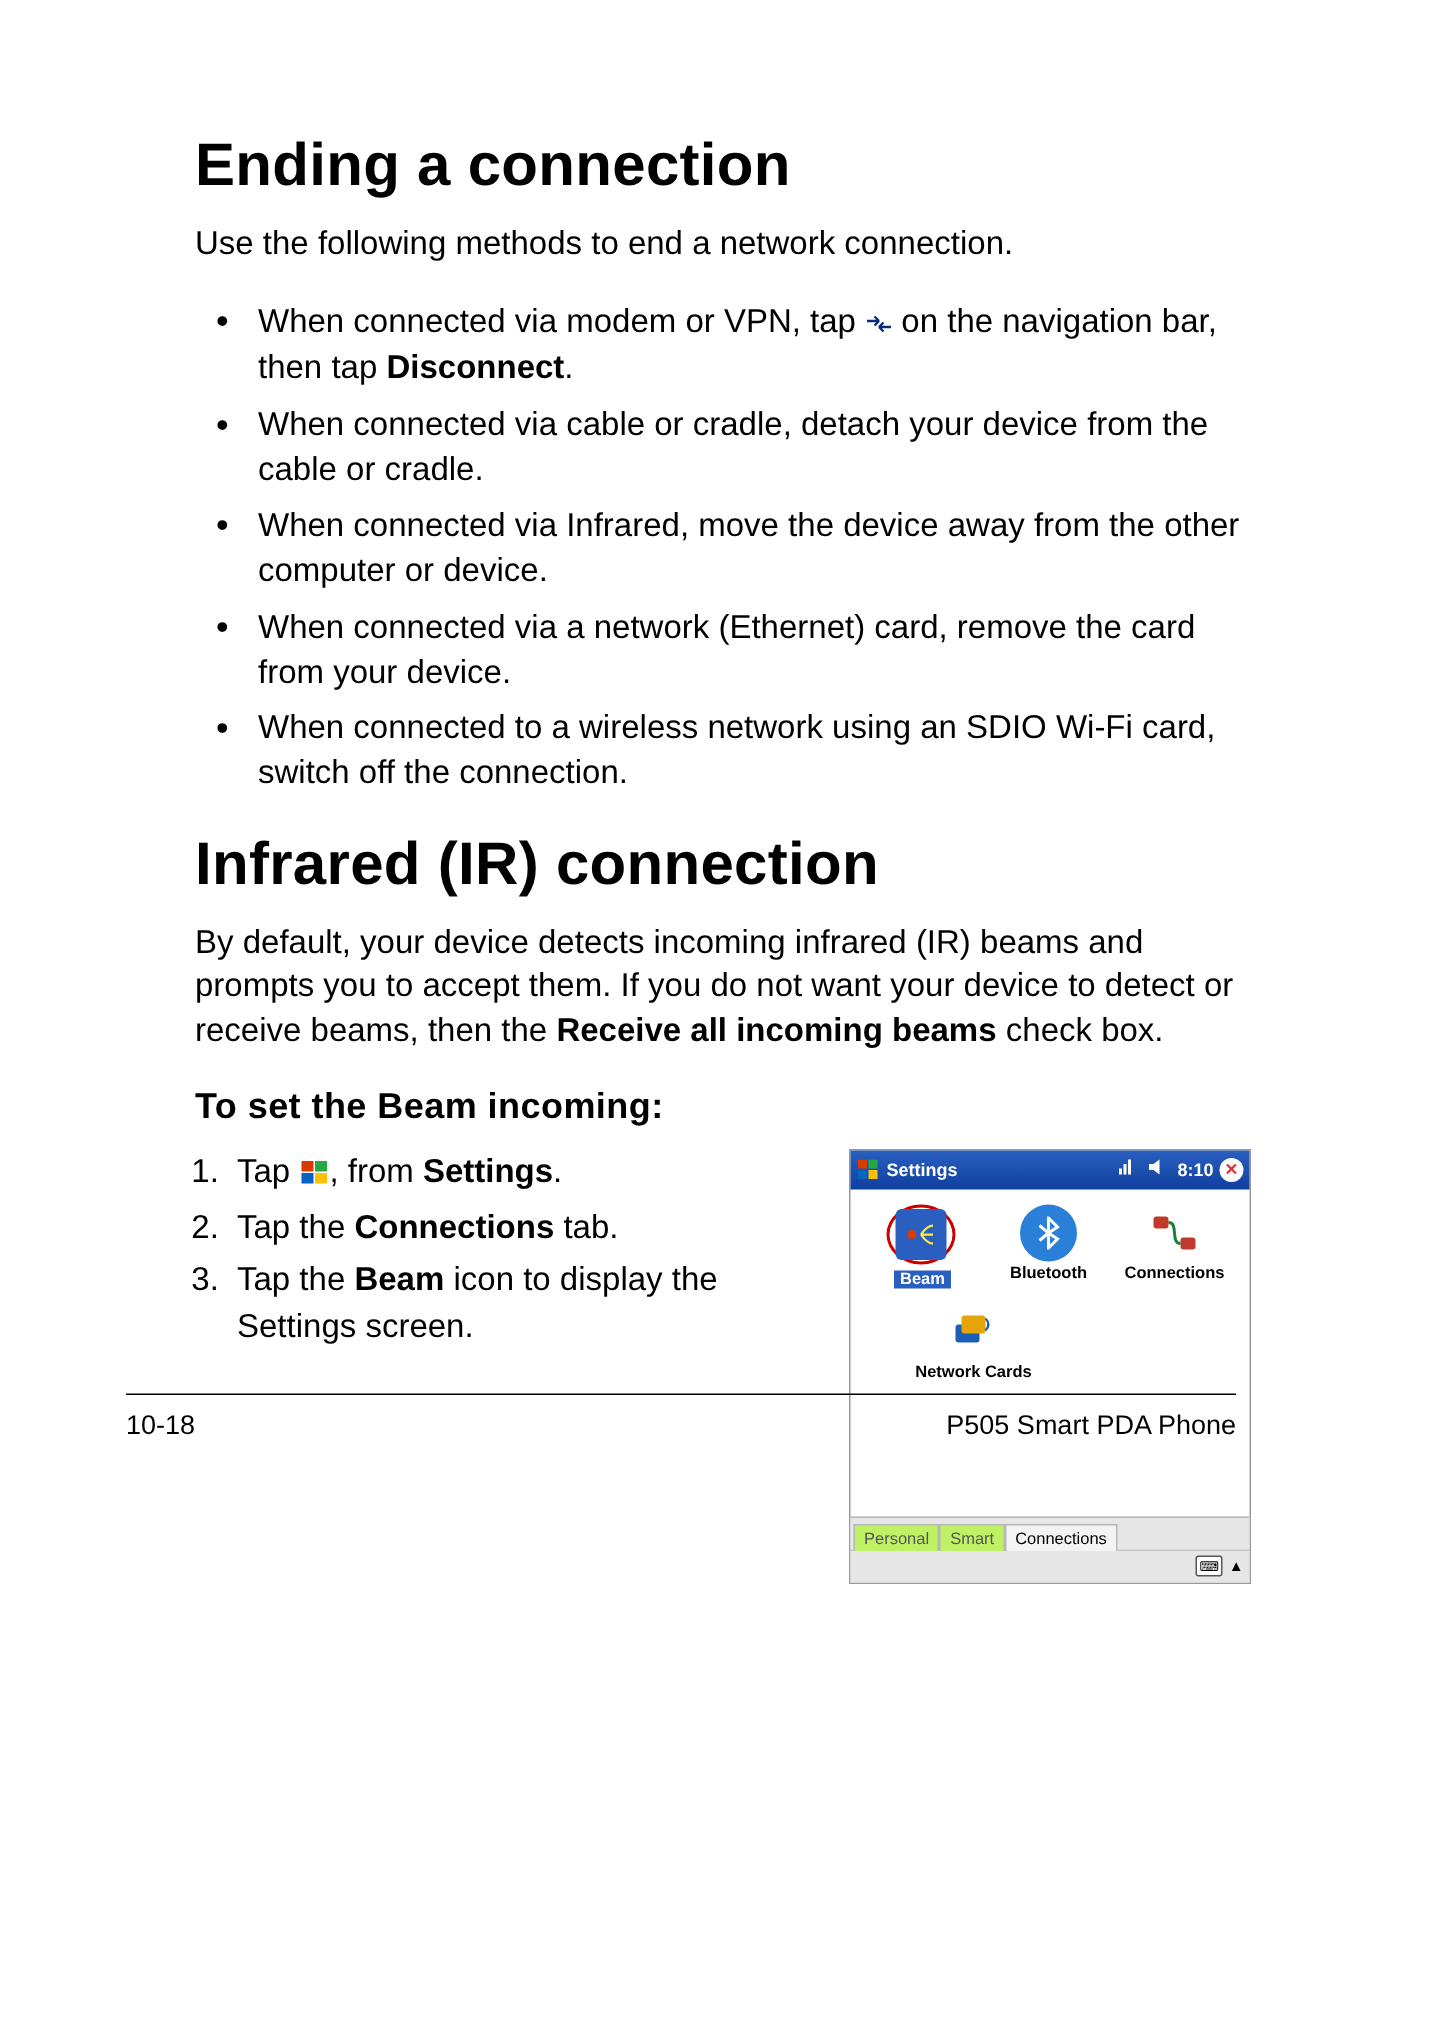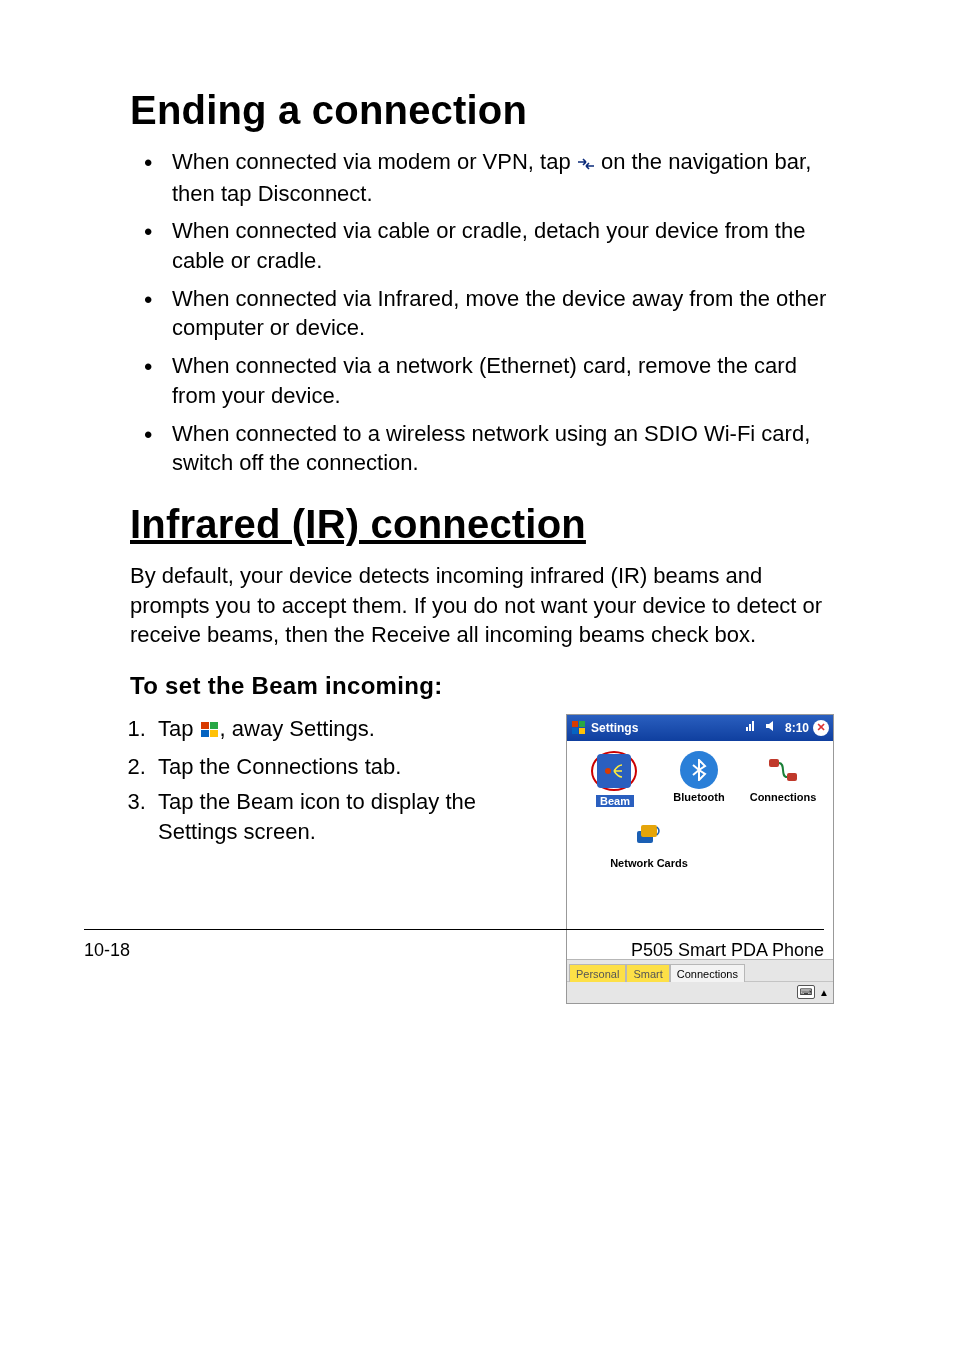--- a/index.html
+++ b/index.html
@@ -1,24 +1,24 @@
 <!DOCTYPE html>
 <html><head>
 <meta charset="utf-8">
 <style>
   * { margin: 0; padding: 0; box-sizing: border-box; }
   html, body { width: 954px; height: 1351px; background: #fff; font-family: "Helvetica Neue", Arial, sans-serif; color: #000; }
   .page { position: relative; width: 954px; height: 1035px; padding: 80px 120px 0 130px; }
   h1.section { font-size: 40px; font-weight: 700; margin-top: 8px; margin-bottom: 14px; letter-spacing: 0.2px; }
-  h1.section.second { margin-top: 24px; text-decoration: underline; }
+  h1.section.second { margin-top: 24px; }
   p.lead { font-size: 22px; line-height: 1.35; margin-bottom: 22px; }
   ul.bullets { list-style: none; margin-left: 8px; margin-bottom: 18px; }
   ul.bullets li { position: relative; padding-left: 34px; font-size: 22px; line-height: 1.35; margin-bottom: 8px; }
   ul.bullets li::before { content: "•"; position: absolute; left: 6px; top: 0; font-size: 24px; }
-  .bold { font-weight: 400; }
+  .bold { font-weight: 700; }
   h2.sub { font-size: 24px; font-weight: 700; margin-top: 18px; margin-bottom: 14px; letter-spacing: 0.3px; }
   .two-col { display: flex; gap: 30px; align-items: flex-start; }
   ol.steps { list-style: decimal; margin-left: 22px; font-size: 22px; line-height: 1.4; flex: 1; }
   ol.steps li { margin-bottom: 4px; padding-left: 6px; }
   .conn-icon { display: inline-block; vertical-align: -2px; }
   .start-icon { display: inline-block; vertical-align: -3px; }
 
   
   .shot-wrap { flex: 0 0 auto; }
   .shot { width: 268px; border: 1px solid #999; background: #fff; font-family: Tahoma, Arial, sans-serif; }
@@ -29,34 +29,35 @@
   .titlebar .close { width: 16px; height: 16px; border-radius: 50%; background: #fff; color: #d33; display: inline-flex; align-items: center; justify-content: center; font-weight: 900; font-size: 11px; }
   .icon-grid { padding: 8px 6px 0 6px; height: 218px; }
   .icon-row { display: flex; gap: 0; }
   .icon-cell { width: 84px; text-align: center; font-size: 11px; color: #000; font-weight: 700; padding-top:2px; }
   .icon-cell .lbl { display:block; margin-top:2px; }
   .icon-circle { width: 38px; height: 38px; margin: 0 auto; border-radius: 50%; display: flex; align-items: center; justify-content: center; }
   .beam-ring { position: relative; width:48px; height:42px; margin:0 auto; }
   .beam-ring .ring { position:absolute; left:0; top:0; width:46px; height:40px; border:2px solid #c00; border-radius:50%; }
   .beam-ring .hi { position:absolute; left:6px; top:3px; width:34px; height:34px; background:#2a5fbf; border-radius:4px; display:flex; align-items:center; justify-content:center; }
   .tabs { display:flex; align-items:flex-end; height:22px; background:#e6e6e6; border-top:1px solid #b7b7b7; padding-left:2px; }
-  .tab { font-size:11px; padding:3px 6px 2px; color:#555; border:1px solid #b7b7b7; border-bottom:none; background:#fde047; margin-right:0; position:relative; top:1px; }
+  .tab { font-size:11px; padding:3px 6px 2px; color:#555; border:1px solid #b7b7b7; border-bottom:none; background:#bef264; margin-right:0; position:relative; top:1px; }
   .tab.active { background:#f3f3f3; color:#000; z-index:2; }
   .bottombar { height:22px; background:#e6e6e6; border-top:1px solid #c4c4c4; display:flex; justify-content:flex-end; align-items:center; padding-right:4px; gap:4px; }
   .kbd { width:18px; height:14px; border:1px solid #555; border-radius:2px; display:inline-flex; align-items:center; justify-content:center; font-size:9px; background:#fff; }
 
   
   .footer { position: absolute; left: 84px; right: 130px; bottom: 74px; border-top: 1.5px solid #000; padding-top: 10px; display: flex; justify-content: space-between; font-size: 18px; }
 </style>
 </head>
 <body>
 
 <div class="page">
 
   <h1 class="section">Ending a connection</h1>
+  <p class="lead">Use the following methods to end a network connection.</p>
 
   <ul class="bullets">
     <li>
       <span>When connected via modem or VPN, tap </span>
       <span class="conn-icon">
         <svg width="18" height="14" viewBox="0 0 18 14">
           <path d="M1 5 h8 M9 5 l-3 -3 M9 5 l-3 3" stroke="#0a2a7a" stroke-width="1.6" fill="none"></path>
           <path d="M17 9 h-8 M9 9 l3 -3 M9 9 l3 3" stroke="#0a2a7a" stroke-width="1.6" fill="none"></path>
         </svg>
       </span>
@@ -82,21 +83,21 @@
     <ol class="steps">
       <li>
         <span>Tap </span>
         <span class="start-icon">
           <svg width="20" height="18" viewBox="0 0 20 18">
             <rect x="1" y="1" width="8" height="7" fill="#d83b01"></rect>
             <rect x="10" y="1" width="8" height="7" fill="#28a745"></rect>
             <rect x="1" y="9" width="8" height="7" fill="#0563c1"></rect>
             <rect x="10" y="9" width="8" height="7" fill="#ffc107"></rect>
           </svg>
-        </span><span>, away </span><span class="bold">Settings</span><span>.</span>
+        </span><span>, from </span><span class="bold">Settings</span><span>.</span>
       </li>
       <li>
         <span>Tap the </span><span class="bold">Connections</span><span> tab.</span>
       </li>
       <li>
         <span>Tap the </span><span class="bold">Beam</span><span> icon to display the Settings screen.</span>
       </li>
     </ol>
 
     <div class="shot-wrap">

